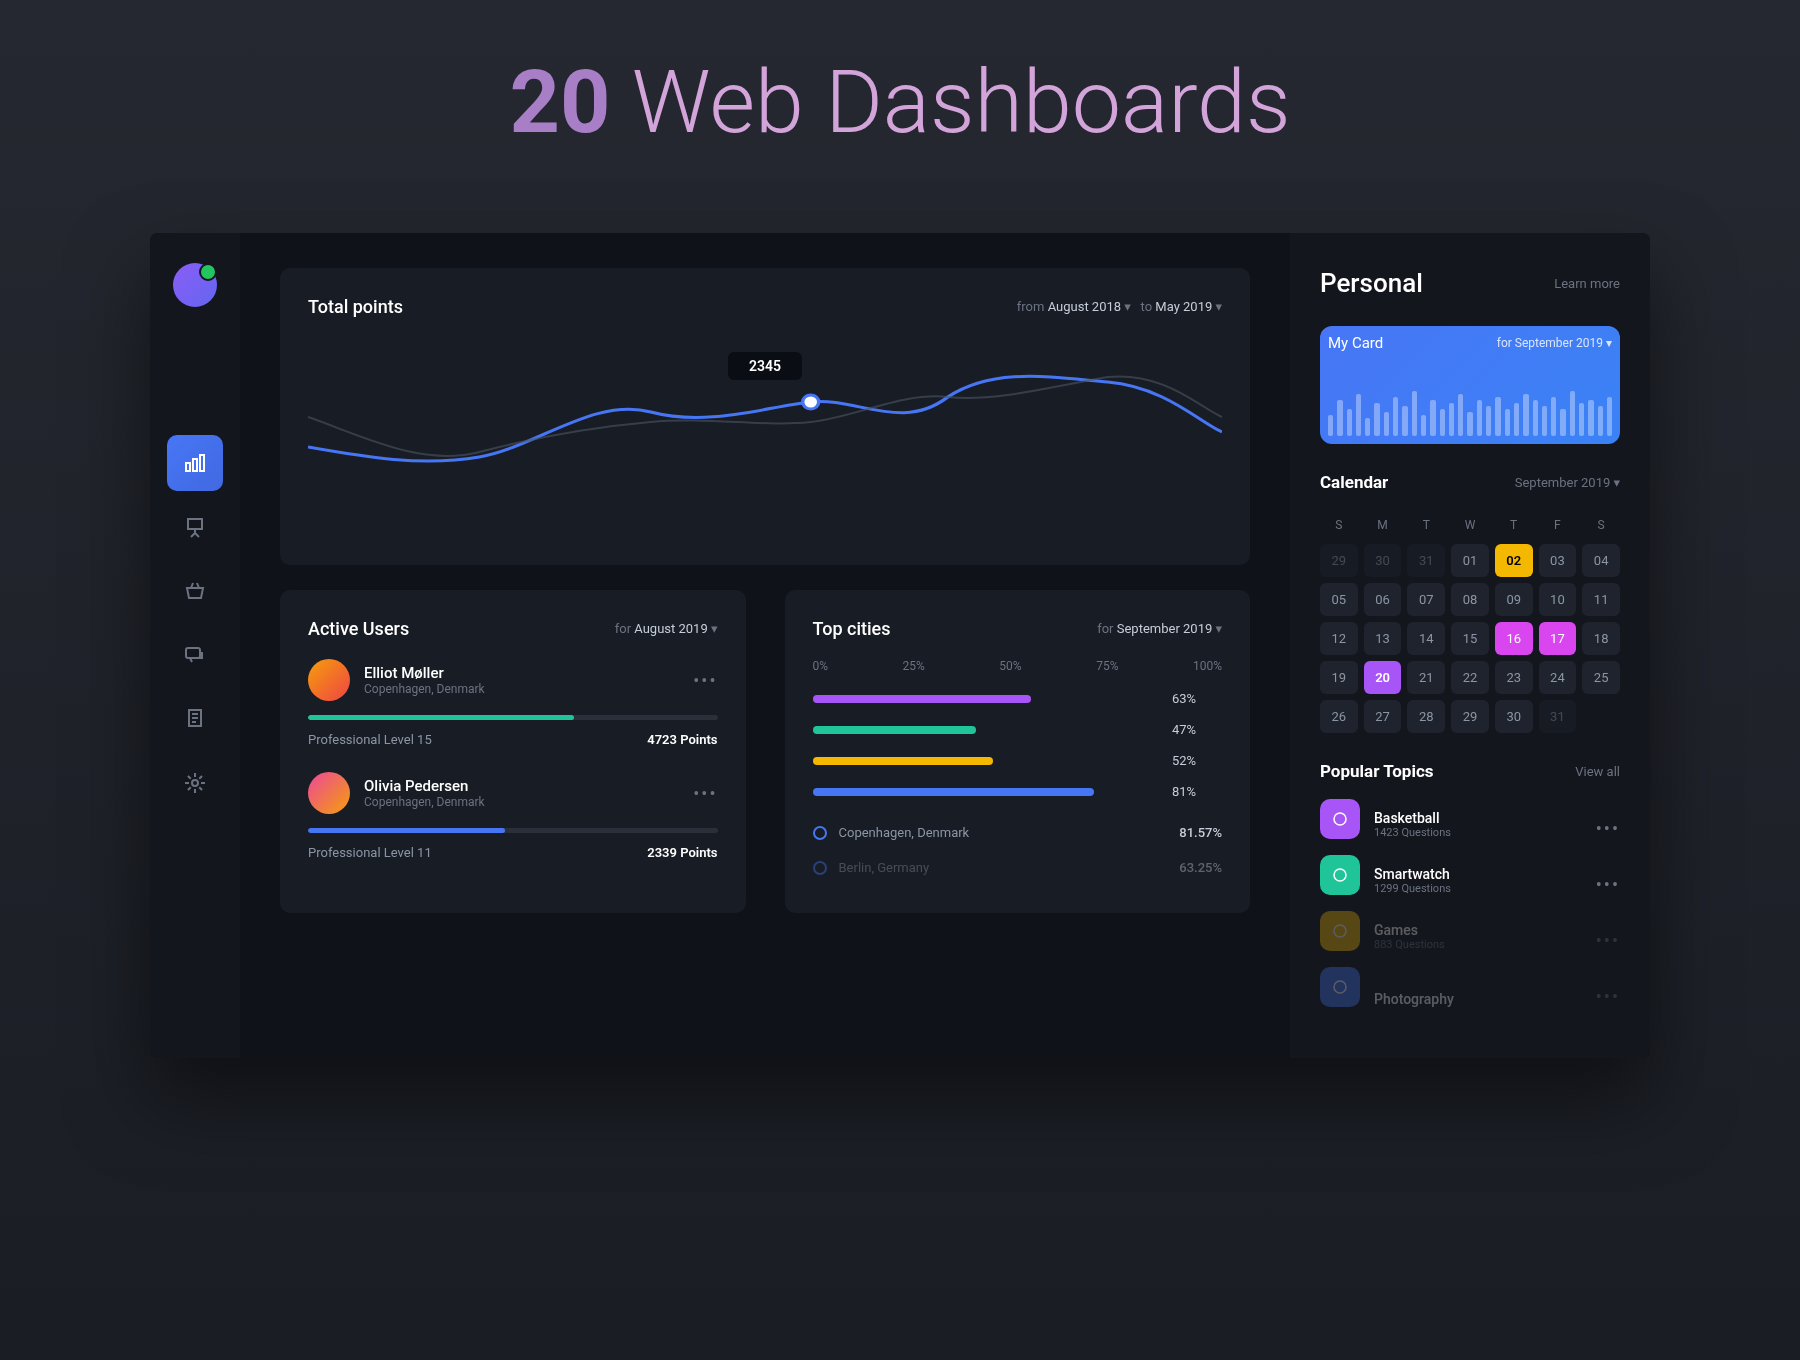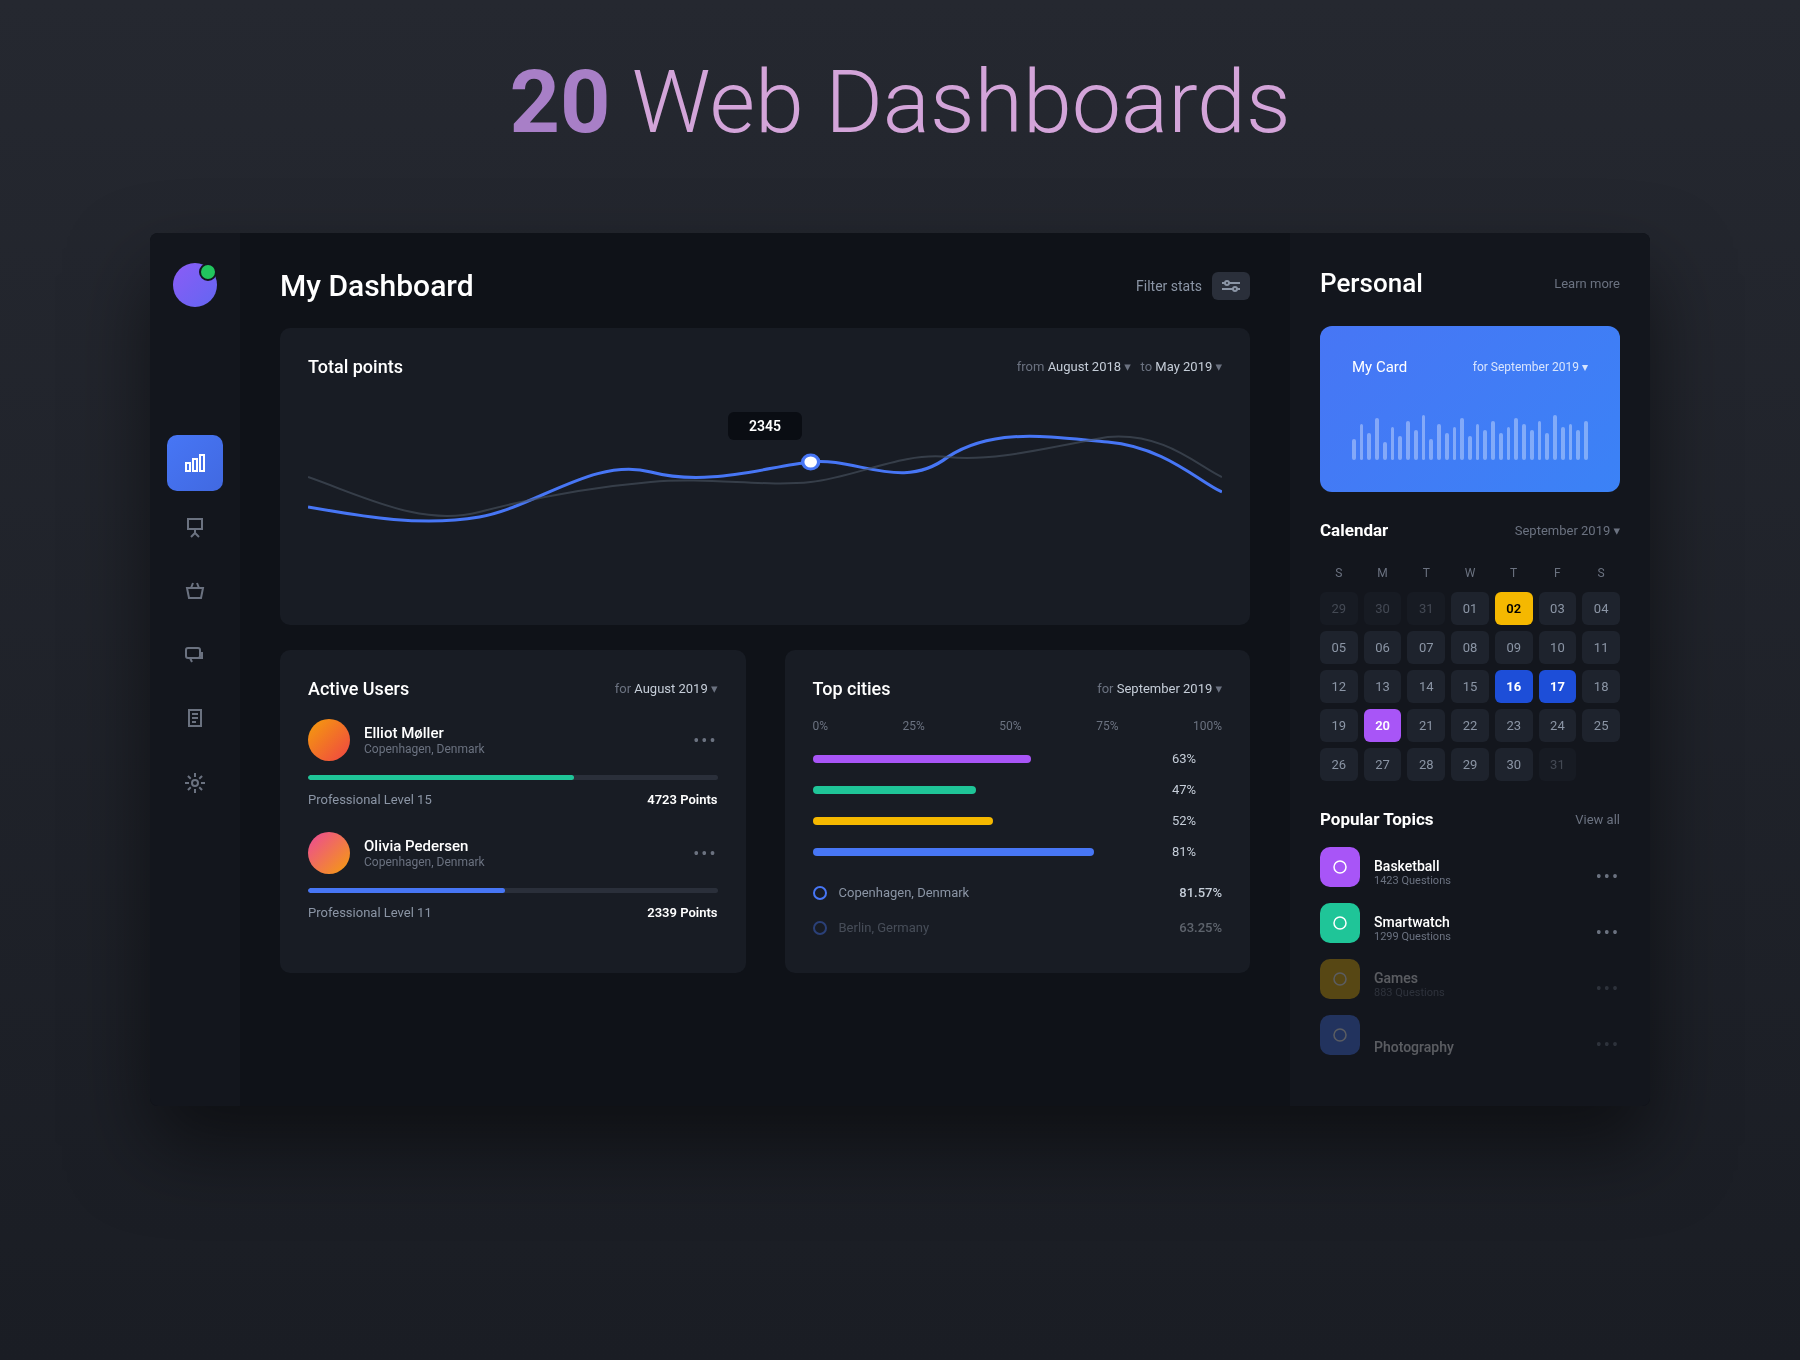--- a/index.html
+++ b/index.html
@@ -50,33 +50,33 @@
 .bar-label{font-size:13px;color:#c5cdd8;width:50px}
 .city-row{display:flex;align-items:center;gap:12px;font-size:13px;padding:10px 0}
 .city-row .dot{width:14px;height:14px;border-radius:50%;border:2px solid #4776f5}
 .city-row .name{flex:1;color:#8b95a5}
 .city-row .val{color:#c5cdd8;font-weight:500}
 .city-row.faded{opacity:0.4}
 .right{width:360px;background:#13161d;padding:35px 30px;display:flex;flex-direction:column;gap:28px}
 .right-head{display:flex;justify-content:space-between;align-items:center}
 .right-head h2{font-size:26px;font-weight:500}
 .link{color:#6b7280;font-size:13px;cursor:pointer}
-.mycard{background:linear-gradient(135deg,#4776f5,#3b82f6);border-radius:12px;padding:32px}
+.mycard{background:linear-gradient(135deg,#4776f5,#3b82f6);border-radius:12px;padding:8px}
 .mycard-head{display:flex;justify-content:space-between;align-items:center;margin-bottom:24px;font-size:15px}
 .mycard-head .for{font-size:12px;opacity:0.8}
 .sparkbars{display:flex;align-items:flex-end;gap:4px;height:60px}
 .sparkbars span{flex:1;background:rgba(255,255,255,0.35);border-radius:2px}
 .cal-head{display:flex;justify-content:space-between;align-items:center;margin-bottom:20px}
 .cal-head h3{font-size:17px}
 .cal-grid{display:grid;grid-template-columns:repeat(7,1fr);gap:6px;text-align:center}
 .cal-dow{font-size:12px;color:#6b7280;padding:6px 0}
 .cal-day{font-size:13px;padding:9px 0;border-radius:6px;background:#1e232d;color:#8b95a5;cursor:pointer}
 .cal-day.muted{opacity:0.4}
 .cal-day.yellow{background:#f5b800;color:#000;font-weight:600}
-.cal-day.green{background:#1d4ed8;color:#fff;font-weight:700}
+.cal-day.green{background:#d946ef;color:#fff;font-weight:400}
 .cal-day.purple{background:#a855f7;color:#fff;font-weight:600}
 .topics-head{display:flex;justify-content:space-between;align-items:center;margin-bottom:18px}
 .topics-head h3{font-size:17px}
 .topic{display:flex;align-items:flex-end;gap:14px;margin-bottom:16px}
 .topic-icon{width:40px;height:40px;border-radius:10px;display:flex;align-items:center;justify-content:center}
 .topic-info{flex:1}
 .topic-name{font-size:14px;font-weight:500}
 .topic-sub{font-size:11px;color:#6b7280}
 .topic.faded{opacity:0.3}
 </style>
@@ -122,34 +122,20 @@
     </div>
     <div class="nav-item">
       <svg viewBox="0 0 24 24" fill="none" stroke="currentColor" stroke-width="2">
           <circle cx="12" cy="12" r="3"></circle>
           <path d="M12 2v4M12 18v4M4.93 4.93l2.83 2.83M16.24 16.24l2.83 2.83M2 12h4M18 12h4M4.93 19.07l2.83-2.83M16.24 7.76l2.83-2.83"></path>
         </svg>
     </div>
   </aside>
 
   <main class="main">
-    <div class="header">
-      <h1>My Dashboard</h1>
-      <div class="filter-btn">
-        <span>Filter stats</span>
-        <span class="filter-icon">
-          <svg width="18" height="14" viewBox="0 0 18 14" fill="none" stroke="#8b95a5" stroke-width="2">
-              <circle cx="5" cy="4" r="2"></circle>
-              <path d="M0 4h3M7 4h11"></path>
-              <circle cx="13" cy="10" r="2"></circle>
-              <path d="M0 10h11M15 10h3"></path>
-            </svg>
-        </span>
-      </div>
-    </div>
 
     <div class="card">
       <div class="card-head">
         <div class="card-title">Total points</div>
         <div class="date-range">
           <span>from</span> <span class="v">August 2018</span> ▾ &nbsp;
           <span>to</span> <span class="v">May 2019</span> ▾
         </div>
       </div>
       <div class="chart-wrap">

